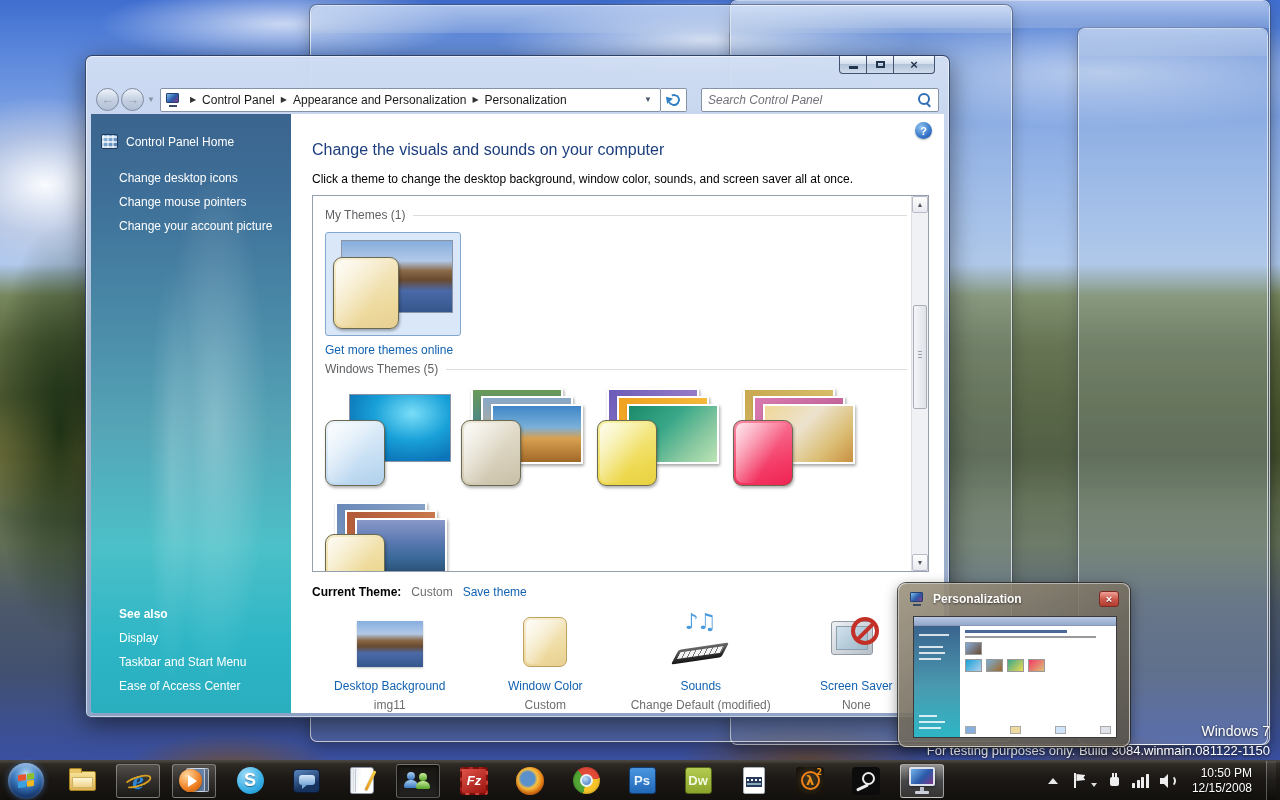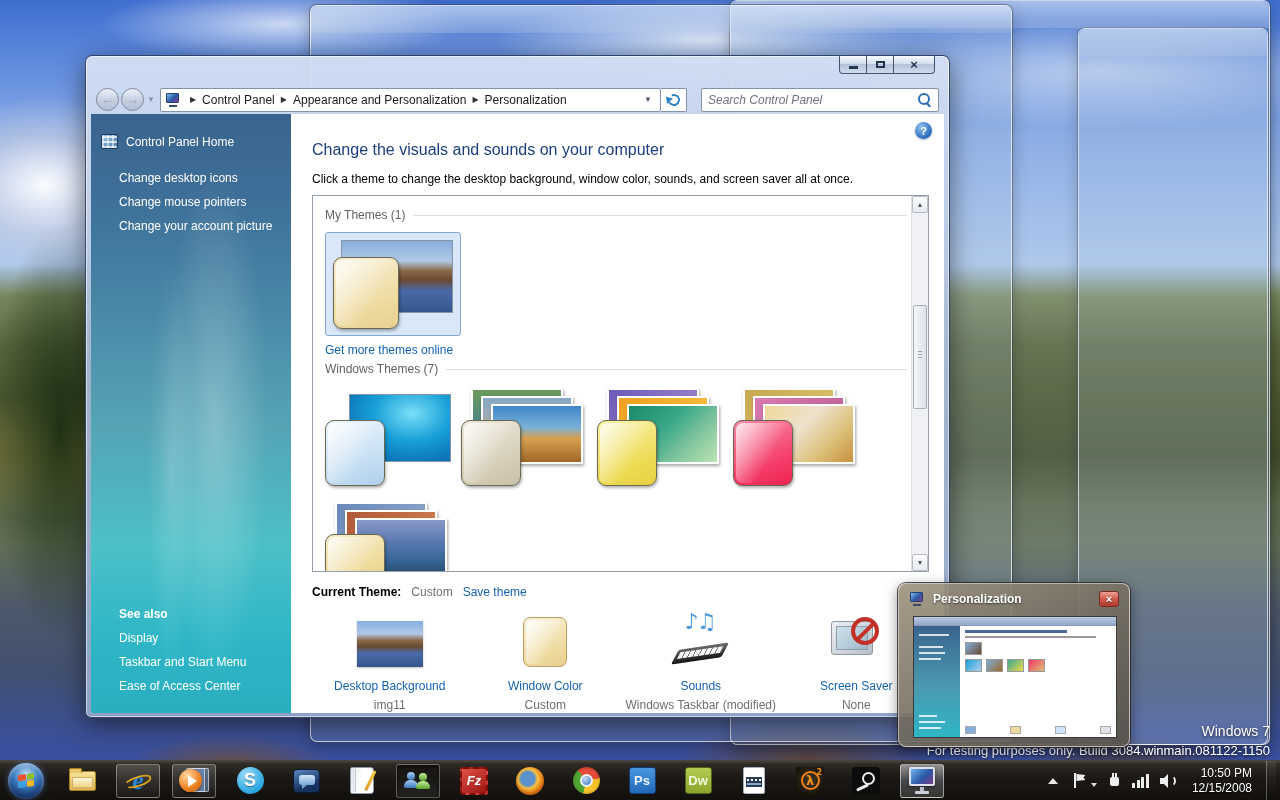--- a/index.html
+++ b/index.html
@@ -392,21 +392,21 @@
           <div class="mytheme-row">
             <div class="sel-wrap">
               <div class="ph-single" style="background: linear-gradient(rgb(134, 174, 222) 0%, rgb(178, 201, 232) 28%, rgb(138, 106, 72) 42%, rgb(106, 74, 48) 55%, rgb(74, 106, 168) 70%, rgb(53, 86, 140) 100%);"></div>
               <div class="swatch" style="background: linear-gradient(160deg, rgb(248, 240, 216), rgb(238, 218, 158) 70%, rgb(232, 207, 146));"></div>
             </div>
           </div>
           <div class="linkrow">
             <span class="link">Get more themes online</span>
           </div>
           <div class="grouphdr">
-            <span>Windows Themes (7)</span>
+            <span>Windows Themes (5)</span>
             <span class="rule"></span>
           </div>
           <div class="wt-row">
             <div class="tile single">
               <div class="ph ph1" style="background: radial-gradient(70px 50px at 62% 28%, rgb(122, 222, 248), rgb(24, 160, 216) 55%, rgb(12, 116, 184) 100%);"></div>
               <div class="swatch" style="background: linear-gradient(160deg, rgb(238, 246, 253), rgb(194, 220, 242) 70%, rgb(176, 208, 236));"></div>
             </div>
             <div class="tile">
               <div class="ph ph3" style="background: linear-gradient(rgb(106, 154, 88), rgb(58, 120, 168));"></div>
               <div class="ph ph2" style="background: linear-gradient(rgb(136, 168, 200), rgb(200, 176, 128));"></div>
@@ -466,21 +466,21 @@
           <span class="set-value">Custom</span>
         </div>
         <div class="setting">
           <div class="set-iconbox">
             <div class="sounds-ic">
                 <span class="notes">♪♫</span>
                 <span class="kbd"></span>
               </div>
           </div>
           <span class="set-label">Sounds</span>
-          <span class="set-value">Windows Taskbar (modified)</span>
+          <span class="set-value">Change Default (modified)</span>
         </div>
         <div class="setting">
           <div class="set-iconbox">
             <div class="ss-ic">
                 <span class="mon"></span>
                 <span class="no"></span>
               </div>
           </div>
           <span class="set-label">Screen Saver</span>
           <span class="set-value">None</span>

